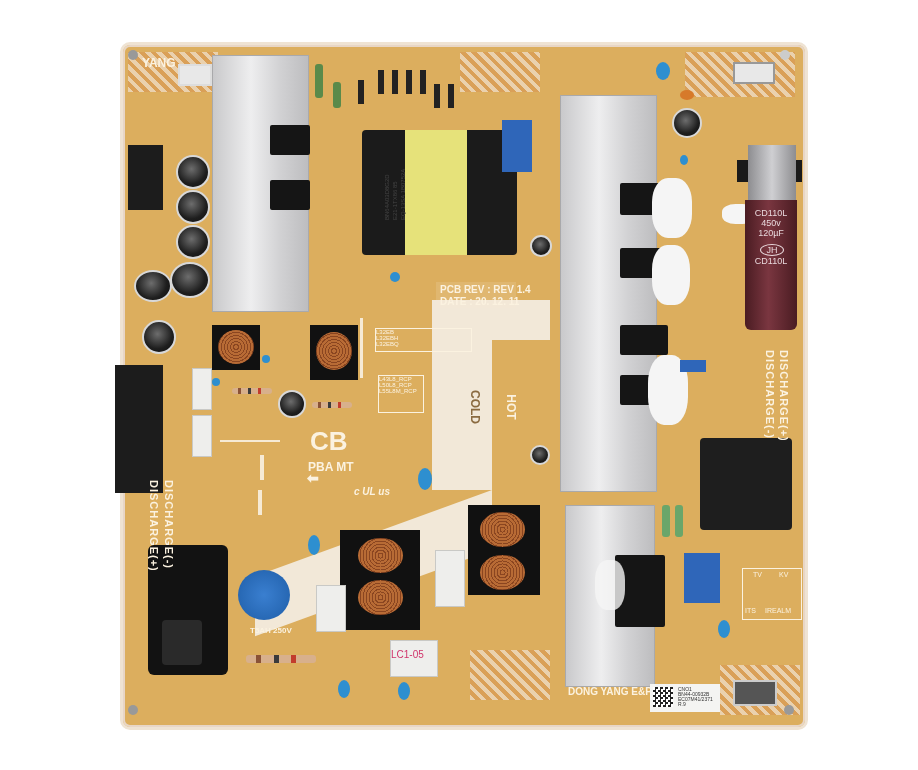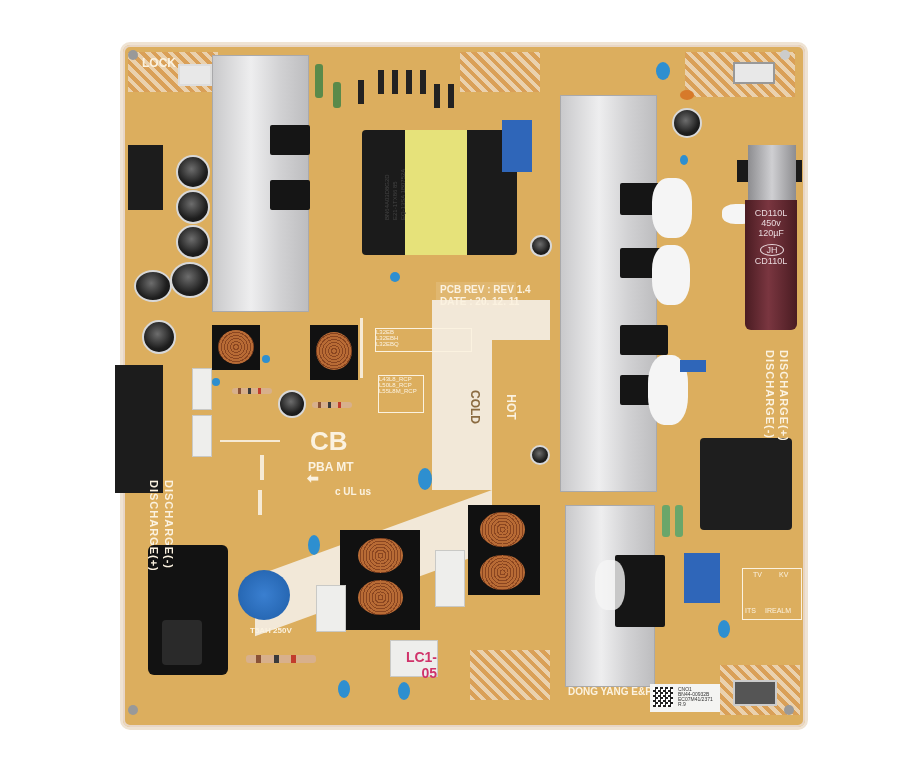--- a/index.html
+++ b/index.html
@@ -25,21 +25,21 @@
 <body>
 
 <div class="abs board"></div>
 
 <div class="abs edge" style="left:128px;top:52px;width:90px;height:40px;opacity:.7"></div>
 <div class="abs edge" style="left:685px;top:52px;width:110px;height:45px;opacity:.7"></div>
 <div class="abs edge" style="left:460px;top:52px;width:80px;height:40px;opacity:.7"></div>
 <div class="abs edge" style="left:720px;top:665px;width:80px;height:50px;opacity:.7"></div>
 <div class="abs edge" style="left:470px;top:650px;width:80px;height:50px;opacity:.7"></div>
 
-<div class="abs silk" style="left:142px;top:56px;font-size:12px;">LOCK</div>
+<div class="abs silk" style="left:142px;top:56px;font-size:12px;">YANG</div>
 <div class="abs" style="left:178px;top:64px;width:30px;height:18px;background:#e8e8e8;border:2px solid #ddd;"></div>
 <div class="abs" style="left:733px;top:62px;width:38px;height:18px;background:#e8e8e8;border:2px solid #999;"></div>
 
 <div class="abs path" style="left:432px;top:300px;width:60px;height:190px;"></div>
 <div class="abs path" style="left:255px;top:490px;width:237px;height:60px;transform:skewY(-20deg);transform-origin:right top;"></div>
 <div class="abs path" style="left:490px;top:300px;width:60px;height:40px;"></div>
 
 <div class="abs heatsink" style="left:212px;top:55px;width:95px;height:255px;"></div>
 <div class="abs heatsink" style="left:560px;top:95px;width:95px;height:395px;"></div>
 <div class="abs heatsink" style="left:565px;top:505px;width:88px;height:180px;"></div>
@@ -109,21 +109,21 @@
 <div class="abs" style="left:238px;top:570px;width:52px;height:50px;background:radial-gradient(circle,#3a7fd0,#1f5ea8);border-radius:50%;"></div>
 
 <div class="abs" style="left:502px;top:120px;width:30px;height:52px;background:#2f66b9;"></div>
 <div class="abs" style="left:684px;top:553px;width:36px;height:50px;background:#2f66b9;"></div>
 <div class="abs" style="left:680px;top:360px;width:26px;height:12px;background:#2f66b9;"></div>
 
 <div class="abs whitebox" style="left:316px;top:585px;width:28px;height:45px;"></div>
 <div class="abs whitebox" style="left:435px;top:550px;width:28px;height:55px;"></div>
 <div class="abs whitebox" style="left:192px;top:368px;width:18px;height:40px;"></div>
 <div class="abs whitebox" style="left:192px;top:415px;width:18px;height:40px;"></div>
-<div class="abs whitebox" style="left:390px;top:640px;width:46px;height:35px;color:#d0336a;font-size:14px;text-align:right;font-weight:bold;">
+<div class="abs whitebox" style="left:390px;top:640px;width:46px;height:35px;color:#d0336a;font-size:10px;text-align:left;">
   <div style="margin-top:8px">LC1-05</div>
 </div>
 
 <div class="abs ycap" style="left:656px;top:62px;width:14px;height:18px;"></div>
 <div class="abs ycap" style="left:418px;top:468px;width:14px;height:22px;"></div>
 <div class="abs ycap" style="left:308px;top:535px;width:12px;height:20px;"></div>
 <div class="abs ycap" style="left:338px;top:680px;width:12px;height:18px;"></div>
 <div class="abs ycap" style="left:398px;top:682px;width:12px;height:18px;"></div>
 <div class="abs ycap" style="left:718px;top:620px;width:12px;height:18px;"></div>
 <div class="abs ycap" style="left:390px;top:272px;width:10px;height:10px;"></div>
@@ -149,21 +149,21 @@
 <div class="abs" style="left:675px;top:505px;width:8px;height:32px;background:#6aa66a;border-radius:3px;"></div>
 
 <div class="abs silkline" style="left:436px;top:282px;width:80px;height:26px;opacity:.15"></div>
 <div class="abs label" style="left:440px;top:284px;font-size:10px;">PCB REV : REV 1.4</div>
 <div class="abs label" style="left:440px;top:296px;font-size:10px;">DATE : 20. 12. 11</div>
 <div class="abs label" style="left:458px;top:400px;font-size:12px;transform:rotate(90deg);color:#8a6a40;">COLD</div>
 <div class="abs label" style="left:498px;top:400px;font-size:12px;transform:rotate(90deg);">HOT</div>
 <div class="abs silk" style="left:310px;top:426px;font-size:26px;">CB</div>
 <div class="abs label" style="left:308px;top:460px;font-size:12px;">PBA MT</div>
 <div class="abs silk" style="left:307px;top:470px;font-size:14px;">⬅</div>
-<div class="abs label" style="left:335px;top:486px;font-size:10px;">c UL us</div>
+<div class="abs label" style="left:354px;top:486px;font-size:10px;font-style:italic;">c UL us</div>
 <div class="abs label" style="left:148px;top:480px;font-size:11px;writing-mode:vertical-rl;letter-spacing:1px;">DISCHARGE(+)</div>
 <div class="abs label" style="left:163px;top:480px;font-size:11px;writing-mode:vertical-rl;letter-spacing:1px;">DISCHARGE(-)</div>
 <div class="abs label" style="left:778px;top:350px;font-size:11px;writing-mode:vertical-rl;letter-spacing:1px;">DISCHARGE(+)</div>
 <div class="abs label" style="left:764px;top:350px;font-size:11px;writing-mode:vertical-rl;letter-spacing:1px;">DISCHARGE(-)</div>
 <div class="abs label" style="left:250px;top:626px;font-size:8px;">T5AH 250V</div>
 <div class="abs label" style="left:568px;top:686px;font-size:10px;">DONG YANG E&amp;P</div>
 
 <div class="abs" style="left:375px;top:328px;width:95px;height:22px;border:1px solid #fbf2e0;font-size:6px;color:#fbf2e0;">
   <div>L32EB</div>
   <div>L32EBH</div>

